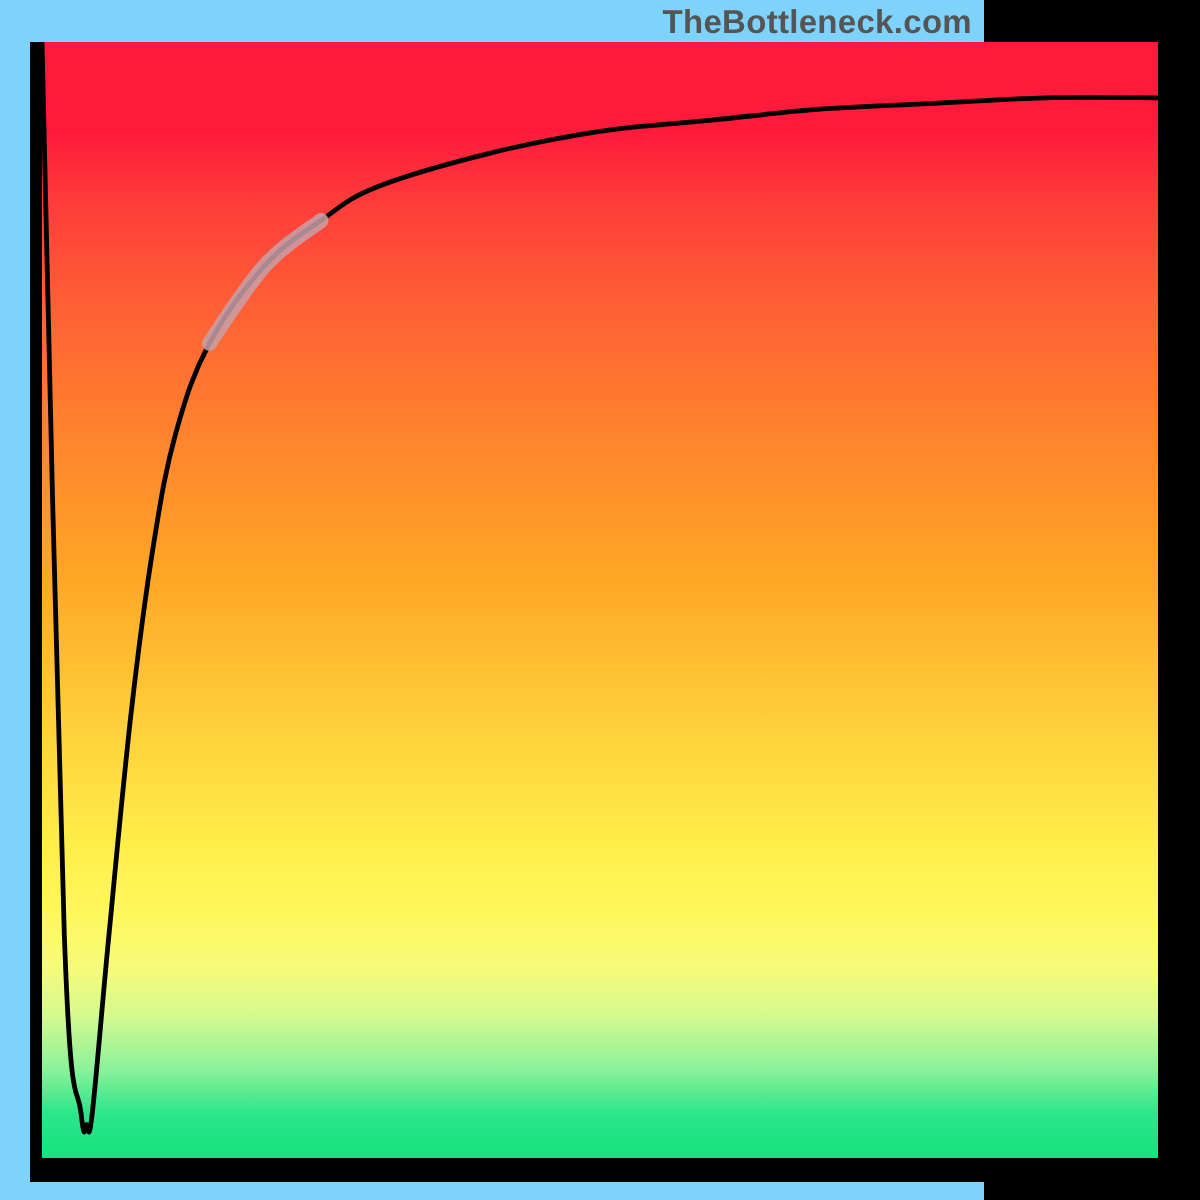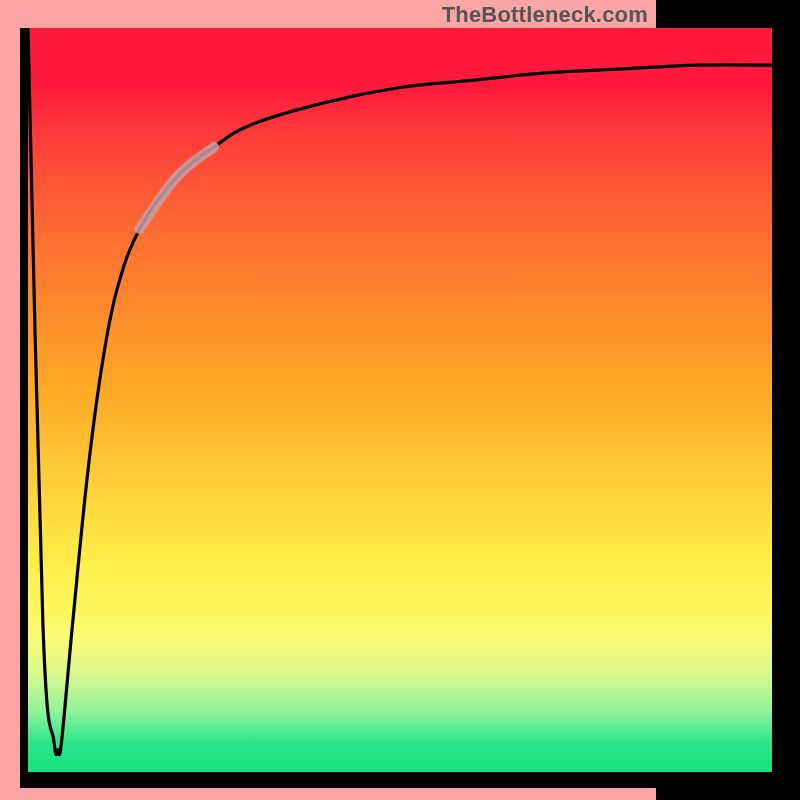--- a/index.html
+++ b/index.html
@@ -7,21 +7,21 @@
     padding: 0;
     width: 800px;
     height: 800px;
     background: #000;
     font-family: Arial, Helvetica, sans-serif;
   }
   .wrap {
     position: relative;
     width: 656px;
     height: 800px;
-    background: #fca5a5;
+    background: #7dd3fc;
   }
   .watermark {
     position: absolute;
     top: 2px;
     right: 8px;
     color: #555;
     font-size: 22px;
     font-weight: 600;
     letter-spacing: 0.2px;
     user-select: none;

